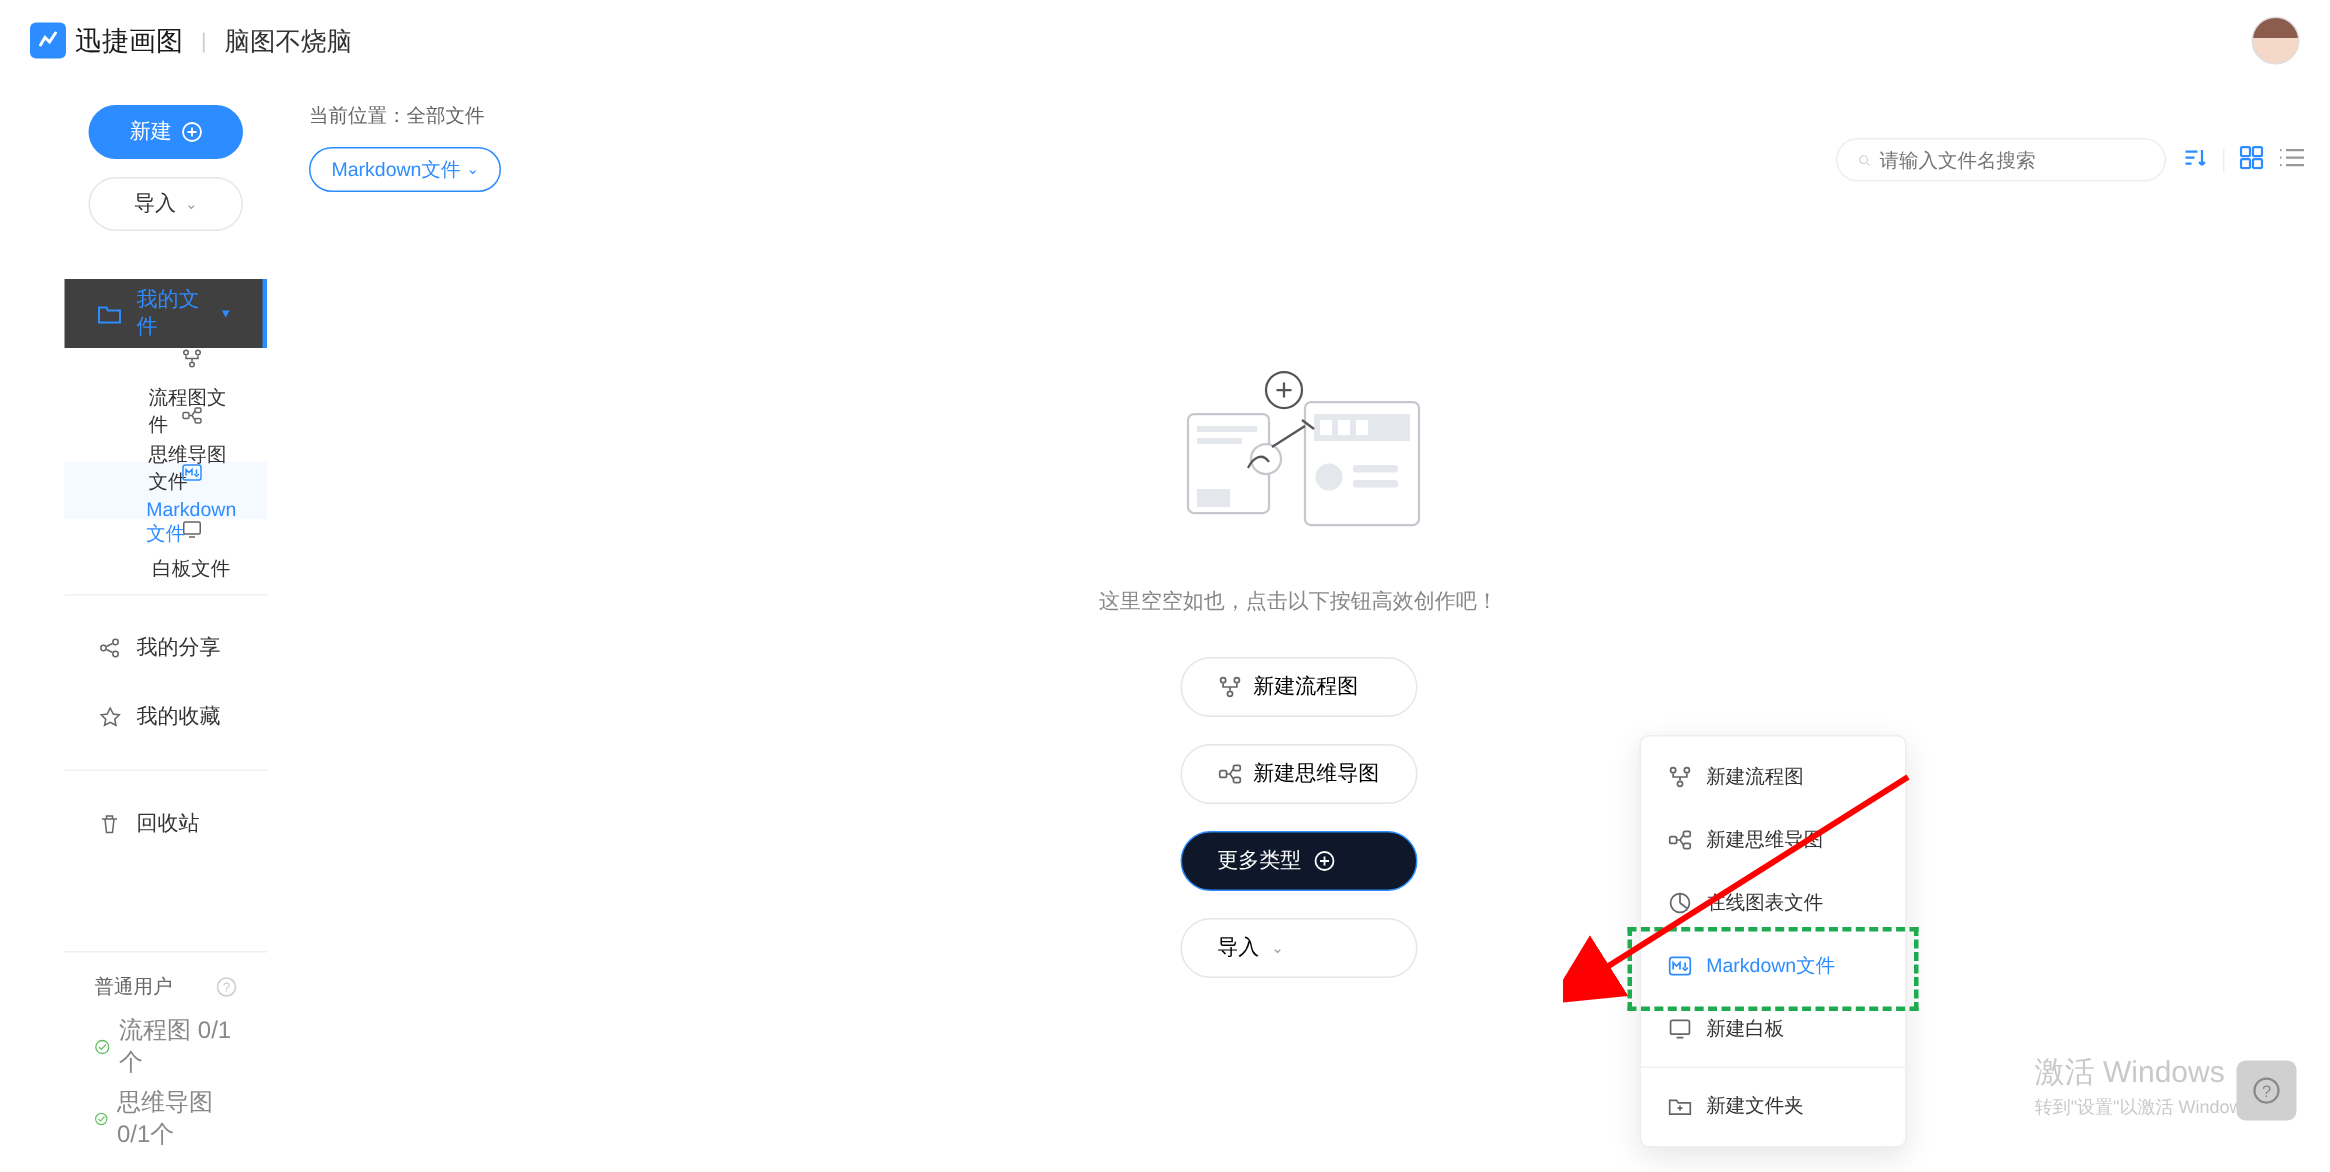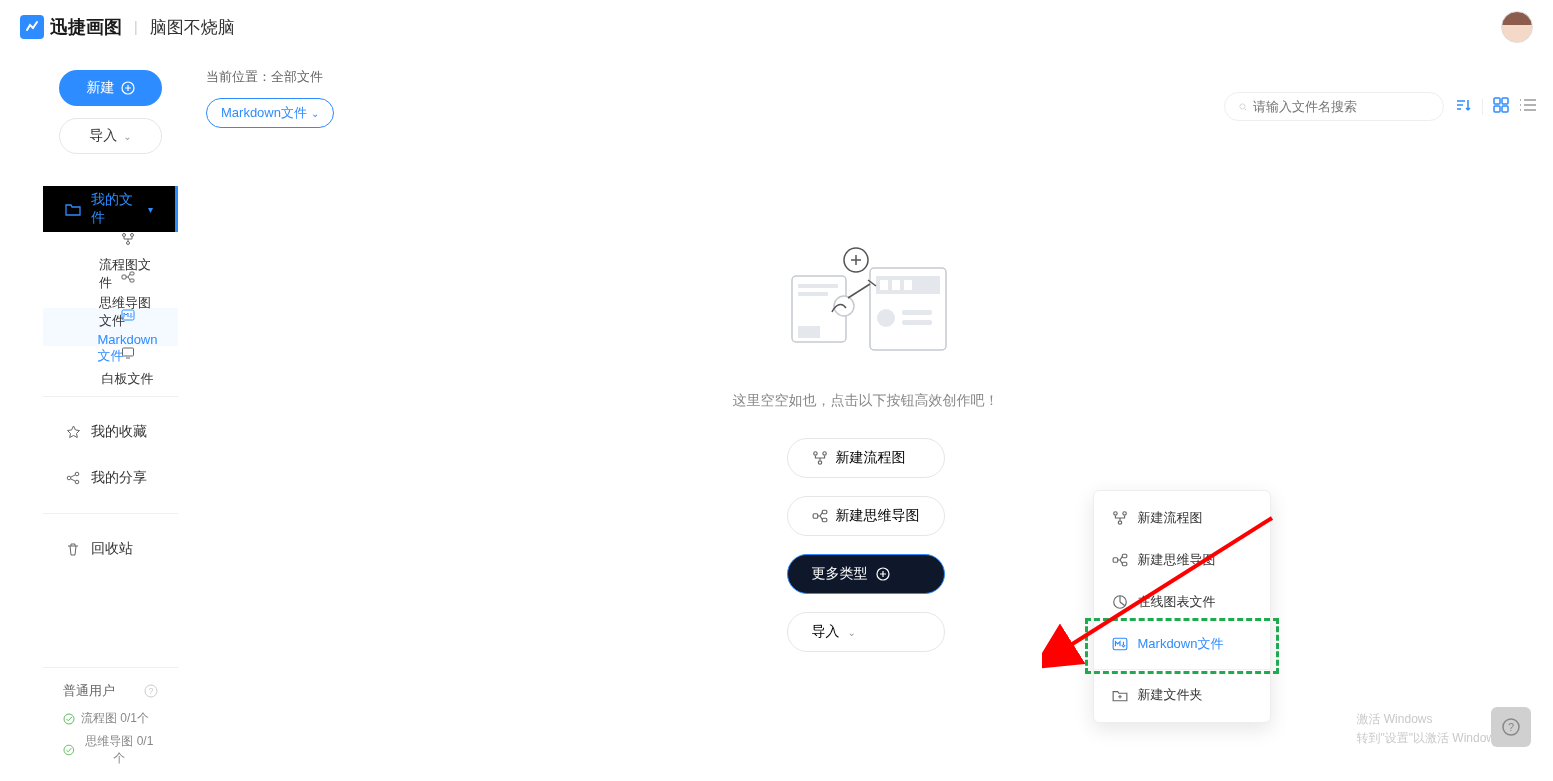--- a/index.html
+++ b/index.html
@@ -2,47 +2,47 @@
 <html><head>
 <meta charset="utf-8">
 <style>
 * { margin:0; padding:0; box-sizing:border-box; font-family:-apple-system,"PingFang SC","Microsoft YaHei",sans-serif; }
 body { background:#fff; width:1553px; height:781px; overflow:hidden; position:relative; color:#333; font-size:14px; }
 
 
 .header { height:54px; display:flex; align-items:center; padding:0 20px; justify-content:space-between; }
 .brand { display:flex; align-items:center; gap:6px; }
 .brand-logo { width:24px; height:24px; background:#2d8cff; border-radius:4px; display:flex; align-items:center; justify-content:center; }
-.brand-name { font-size:18px; font-weight:700; color:#1a1a1a; }
+.brand-name { font-size:18px; font-weight:400; color:#1a1a1a; }
 .brand-sep { color:#ccc; margin:0 6px; }
 .brand-tag { font-size:17px; color:#333; }
 .avatar { width:32px; height:32px; border-radius:50%; background:linear-gradient(#8c5d4d 45%,#f4d9c9 45%); border:1px solid #ddd; }
 
 
 .container { display:flex; height:calc(100% - 54px); }
 .sidebar { width:178px; display:flex; flex-direction:column;padding-left:43px; }
 .sb-top { padding:16px 16px 8px; }
 .btn { display:flex; align-items:center; justify-content:center; gap:6px; border-radius:20px; height:36px; font-size:14px; cursor:pointer; }
 .btn-primary { background:#2d8cff; color:#fff; border:none; width:100%; margin-bottom:12px; }
 .btn-outline { background:#fff; border:1px solid #e6e6e6; color:#333; width:100%; }
 .btn-outline .chev { font-size:10px; color:#999; }
 
 .nav { margin-top:24px; flex:1; }
 .nav-item { display:flex; align-items:center; gap:10px; height:46px; padding:0 22px; cursor:pointer; color:#333; }
-.nav-item.active-parent { background:#000000; color:#2d8cff; border-right:3px solid #2d8cff; }
+.nav-item.active-parent { background:#404040; color:#2d8cff; border-right:3px solid #2d8cff; }
 .nav-item.child { padding-left:56px; height:38px; font-size:13px;flex-direction:column; }
 .nav-item.child.active { color:#2d8cff; background:#f4faff; }
 .nav-item .caret { margin-left:auto; font-size:10px; color:#2d8cff; }
 .nav-sep { border-top:1px solid #f0f0f0; margin:12px 0; }
 .nav-icon { width:16px; display:flex; justify-content:center; color:#666; }
 .nav-item.active-parent .nav-icon, .nav-item.child.active .nav-icon { color:#2d8cff; }
 
 .sb-bottom { border-top:1px solid #f0f0f0; padding:14px 20px; font-size:13px; color:#666; }
 .user-row { display:flex; align-items:center; justify-content:space-between; margin-bottom:10px; }
-.quota { display:flex; align-items:center; gap:6px; margin-top:6px; color:#888; font-size:12px;text-align:center; }
+.quota { display:flex; align-items:center; gap:6px; margin-top:6px; color:#888; font-size:16px; }
 .quota svg { color:#5fbf5f; }
 
 
 .main { flex:1; padding:14px 28px 0; position:relative; }
 .breadcrumb { color:#666; font-size:13px; margin-bottom:12px; }
 .filter-pill { display:inline-flex; align-items:center; gap:4px; border:1px solid #2d8cff; color:#2d8cff; border-radius:16px; padding:5px 14px; font-size:13px; cursor:pointer; }
 .toolbar-right { position:absolute; right:16px; top:38px; display:flex; align-items:center; gap:10px; }
 .search { display:flex; align-items:center; gap:6px; border:1px solid #eee; border-radius:20px; padding:6px 14px; width:220px; color:#bbb; background:#fff; }
 .search input { border:none; outline:none; flex:1; font-size:13px; background:transparent; }
 .tb-icon { color:#2d8cff; cursor:pointer; }
@@ -66,21 +66,21 @@
 .dd-item svg { color:#666; width:16px; }
 .dd-item.highlight svg { color:#2d8cff; }
 .dd-sep { border-top:1px solid #f0f0f0; margin:4px 0; }
 .highlight-box { position:absolute; border:3px dashed #1eab4f; pointer-events:none; z-index:11; }
 
 
 .arrow-overlay { position:absolute; pointer-events:none; z-index:12; }
 
 
 .watermark { position:absolute; right:40px; bottom:34px; text-align:left; color:#c9c9c9; pointer-events:none; }
-.watermark .l1 { font-size:12px; }
+.watermark .l1 { font-size:20px; }
 .watermark .l2 { font-size:12px; margin-top:2px; }
 .help-badge { position:absolute; right:22px; bottom:34px; width:40px; height:40px; background:#d0d0d0; border-radius:6px; display:flex; align-items:center; justify-content:center; color:#888; font-size:20px; }
 
 
 </style>
 </head>
 <body>
 
 <div class="header">
   <div class="brand">
@@ -160,36 +160,36 @@
               <rect x="1.5" y="2" width="11" height="8" rx="1" fill="none" stroke="currentColor"></rect>
               <path d="M5 12h4" stroke="currentColor"></path>
             </svg>
           </span>
         <span>白板文件</span>
       </div>
 
       <div class="nav-sep"></div>
       <div class="nav-item">
         <span class="nav-icon">
-            <svg width="15" height="15" viewBox="0 0 15 15">
-              <path d="M7.5 1l2 4 4 .5-3 3 .8 4-3.8-2-3.8 2 .8-4-3-3 4-.5z" fill="none" stroke="currentColor"></path>
-            </svg>
-          </span>
-        <span>我的收藏</span>
-      </div>
-      <div class="nav-item">
-        <span class="nav-icon">
             <svg width="14" height="14" viewBox="0 0 14 14">
               <circle cx="11" cy="3" r="1.8" fill="none" stroke="currentColor"></circle>
               <circle cx="3" cy="7" r="1.8" fill="none" stroke="currentColor"></circle>
               <circle cx="11" cy="11" r="1.8" fill="none" stroke="currentColor"></circle>
               <path d="M5 6l4-2M5 8l4 2" stroke="currentColor"></path>
             </svg>
           </span>
         <span>我的分享</span>
+      </div>
+      <div class="nav-item">
+        <span class="nav-icon">
+            <svg width="15" height="15" viewBox="0 0 15 15">
+              <path d="M7.5 1l2 4 4 .5-3 3 .8 4-3.8-2-3.8 2 .8-4-3-3 4-.5z" fill="none" stroke="currentColor"></path>
+            </svg>
+          </span>
+        <span>我的收藏</span>
       </div>
       <div class="nav-sep"></div>
       <div class="nav-item">
         <span class="nav-icon">
             <svg width="14" height="14" viewBox="0 0 14 14">
               <path d="M2 4h10M5 4V2h4v2M4 4l1 9h4l1-9" fill="none" stroke="currentColor"></path>
             </svg>
           </span>
         <span>回收站</span>
       </div>
@@ -334,20 +334,27 @@
               </svg>
             <span>在线图表文件</span>
           </div>
           <div class="dd-item highlight">
             <svg viewBox="0 0 14 14">
                 <rect x="1" y="2" width="12" height="10" rx="1.5" fill="none" stroke="currentColor"></rect>
                 <path d="M3 9V5l2 2 2-2v4M10 5v3m-1.5 0L10 9.5 11.5 8" stroke="currentColor" fill="none"></path>
               </svg>
             <span>Markdown文件</span>
           </div>
+          <div class="dd-item">
+            <svg viewBox="0 0 14 14">
+                <rect x="1.5" y="2" width="11" height="8" rx="1" fill="none" stroke="currentColor"></rect>
+                <path d="M5 12h4" stroke="currentColor"></path>
+              </svg>
+            <span>新建白板</span>
+          </div>
           <div class="dd-sep"></div>
           <div class="dd-item">
             <svg viewBox="0 0 14 14">
                 <path d="M1 4h4l1 1.5h7V12H1z" fill="none" stroke="currentColor"></path>
                 <path d="M7 7v3M5.5 8.5h3" stroke="currentColor"></path>
               </svg>
             <span>新建文件夹</span>
           </div>
         </div>
 

